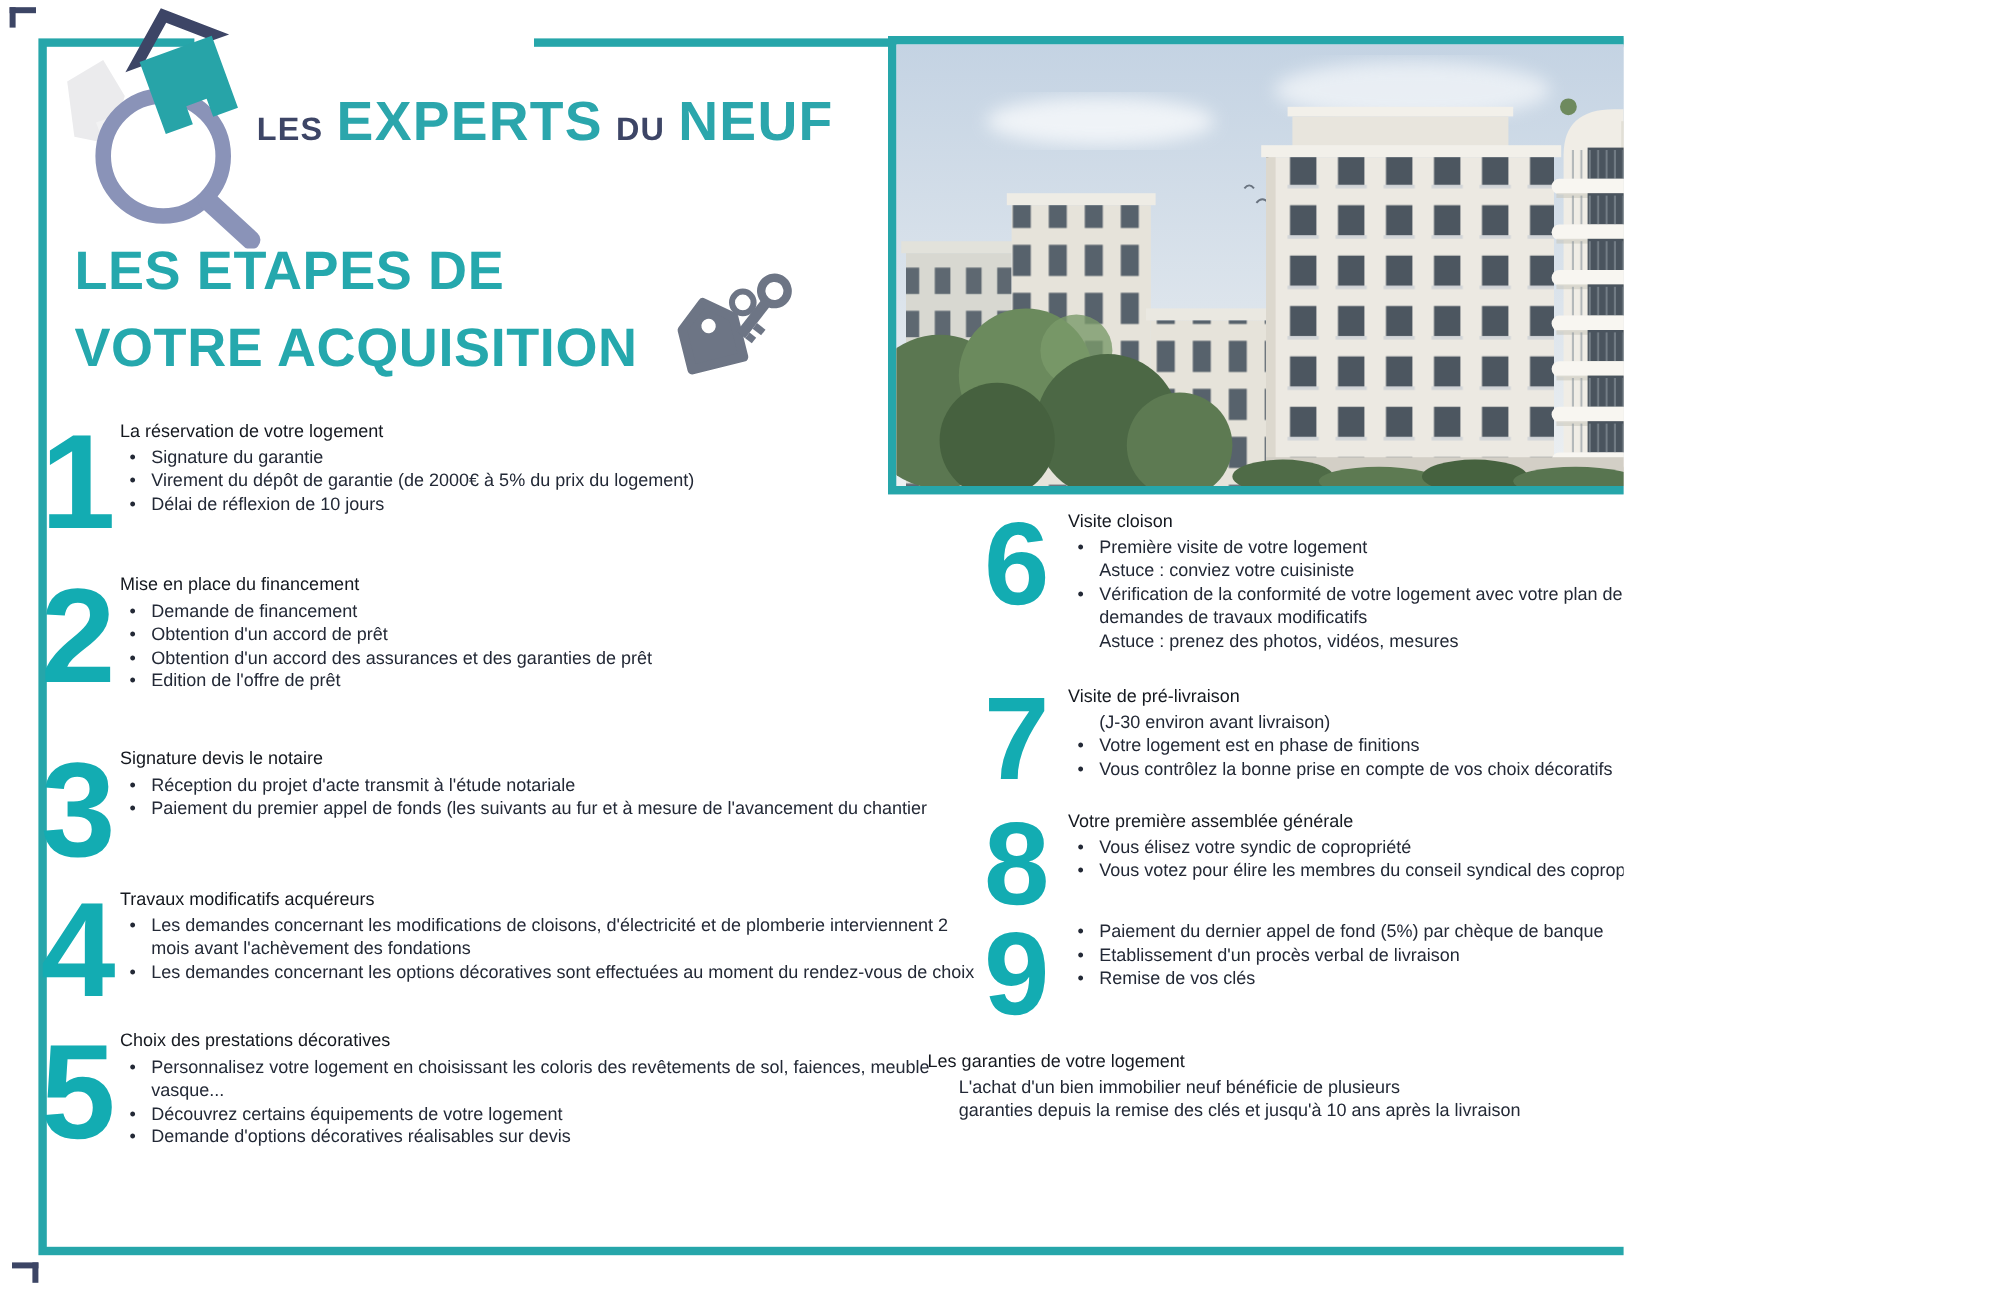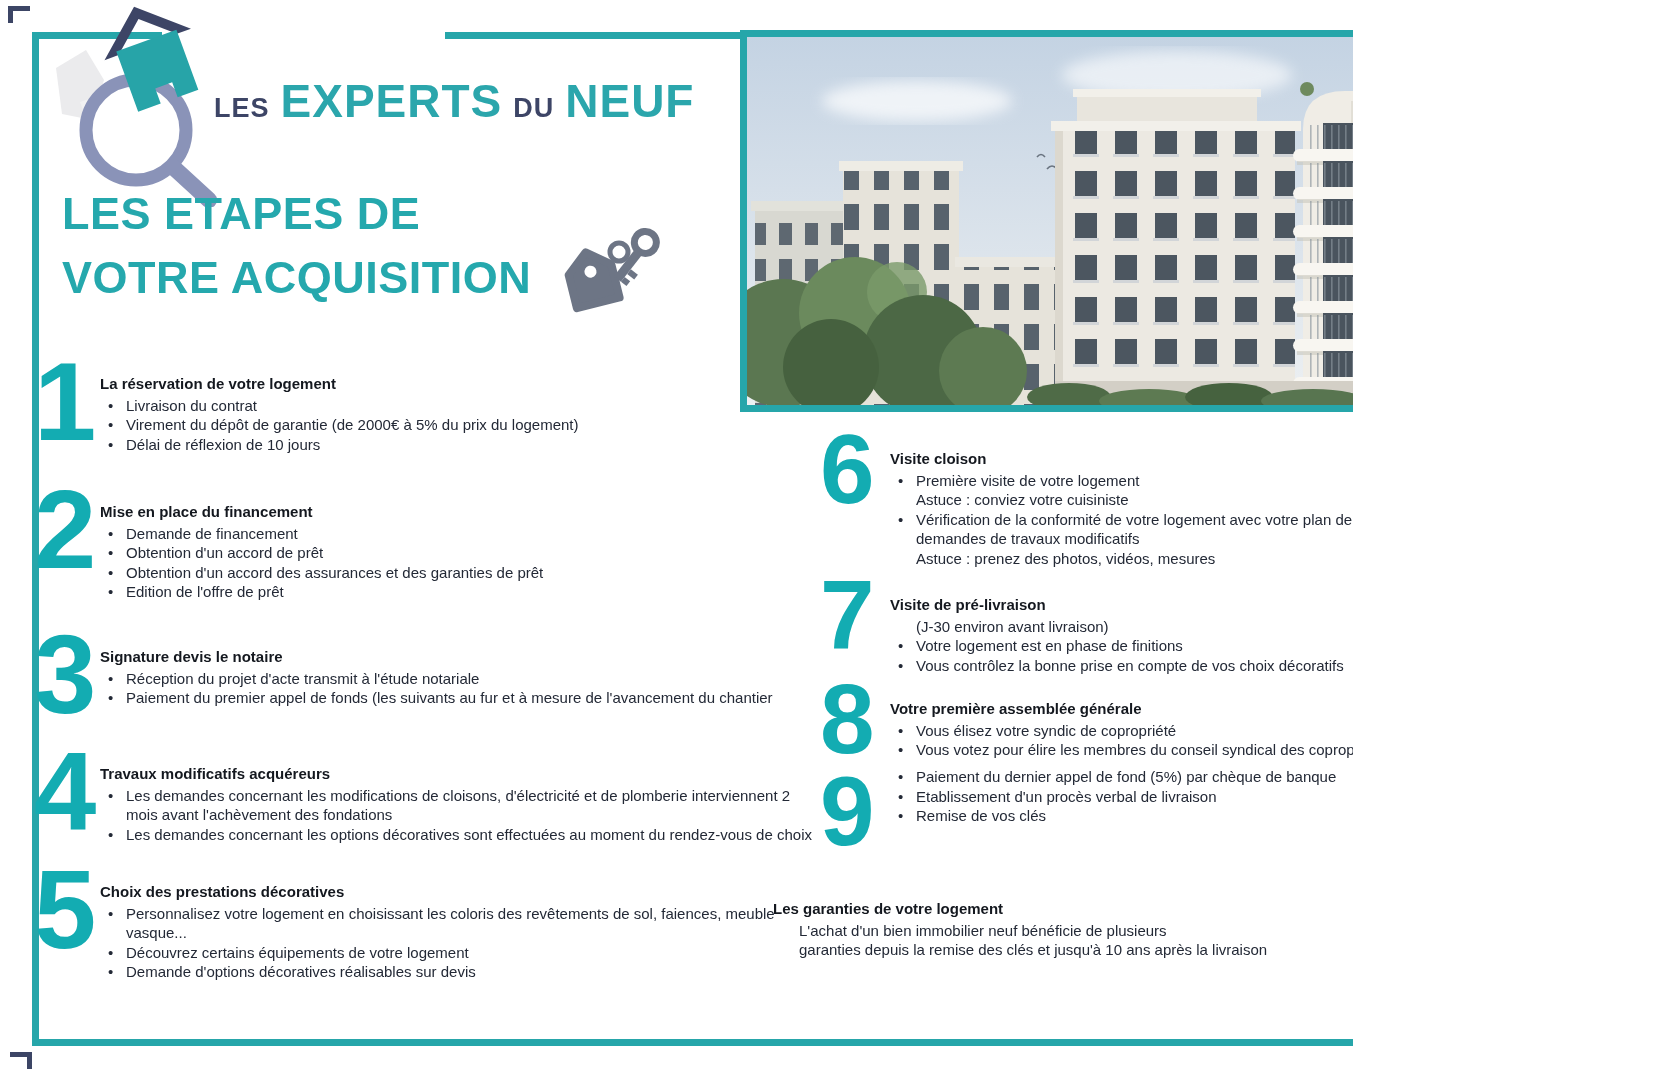--- a/index.html
+++ b/index.html
@@ -20,39 +20,39 @@
   .cm-teal{position:absolute;left:1514px;top:2px;width:28px;height:14px;
            border-top:7px solid #26a6aa;border-right:7px solid #26a6aa;}
 
   
   .logo-graphic{position:absolute;left:52px;top:2px;width:175px;height:205px;}
   .wordmark{position:absolute;left:214px;top:74px;display:flex;align-items:baseline;gap:11px;white-space:nowrap;}
   .wm-small{font-size:27px;font-weight:700;color:#3d4566;letter-spacing:1px;}
   .wm-big{font-size:46px;font-weight:700;color:#2ba6ac;letter-spacing:1px;}
 
   
-  .title{position:absolute;left:62px;top:182px;font-size:45px;line-height:64px;
+  .title{position:absolute;left:62px;top:194px;font-size:45px;line-height:64px;
          font-weight:700;color:#25a8ad;letter-spacing:.5px;}
   .keys-icon{position:absolute;left:556px;top:222px;width:120px;height:95px;}
 
   
   .photo{position:absolute;left:740px;top:30px;width:800px;height:382px;
          border:7px solid #26a6aa;box-sizing:border-box;background:#dfe7ef;}
   .photo svg{display:block;width:786px;height:368px;}
 
   
   .col{position:absolute;left:0;top:0;width:100%;height:100%;}
   .step{position:absolute;display:flex;}
   .step-num{flex:0 0 auto;font-weight:700;color:#13acb2;line-height:.78;margin-right:2px;}
   #col-left  .step-num{width:64px;font-size:112px;margin-top:8px;}
   #col-right .step-num{width:68px;font-size:98px;margin-top:6px;}
   .step-body{font-size:15px;line-height:19.5px;}
   #col-left  .step-body{width:712px;}
   #col-right .step-body{width:618px;}
-  .step-heading{font-weight:700;color:#14181f;margin-bottom:2px;margin-top:24px;}
+  .step-heading{font-weight:400;color:#14181f;margin-bottom:2px;}
   .step-list{list-style:none;margin:0;padding:0;}
   .step-list li{position:relative;padding-left:26px;}
   .step-list li.b::before{content:"•";position:absolute;left:8px;top:0;}
 
   .pos-1{left:34px;top:350px;}
   .pos-2{left:34px;top:478px;}
   .pos-3{left:34px;top:623px;}
   .pos-4{left:34px;top:740px;}
   .pos-5{left:34px;top:858px;}
   .pos-6{left:820px;top:425px;}
@@ -236,21 +236,21 @@
       <circle cx="84" cy="330" r="48" fill="#46613f"></circle>
     </svg>
   </div>
 
   <div class="col" id="col-left">
       <div class="step pos-1">
         <div class="step-num">1</div>
         <div class="step-body">
           <div class="step-heading">La réservation de votre logement</div>
           <ul class="step-list">
-            <li class="b">Livraison du contrat</li>
+            <li class="b">Signature du garantie</li>
             <li class="b">Virement du dépôt de garantie (de 2000€ à 5% du prix du logement)</li>
             <li class="b">Délai de réflexion de 10 jours</li>
           </ul>
         </div>
       </div>
       <div class="step pos-2">
         <div class="step-num">2</div>
         <div class="step-body">
           <div class="step-heading">Mise en place du financement</div>
           <ul class="step-list">

